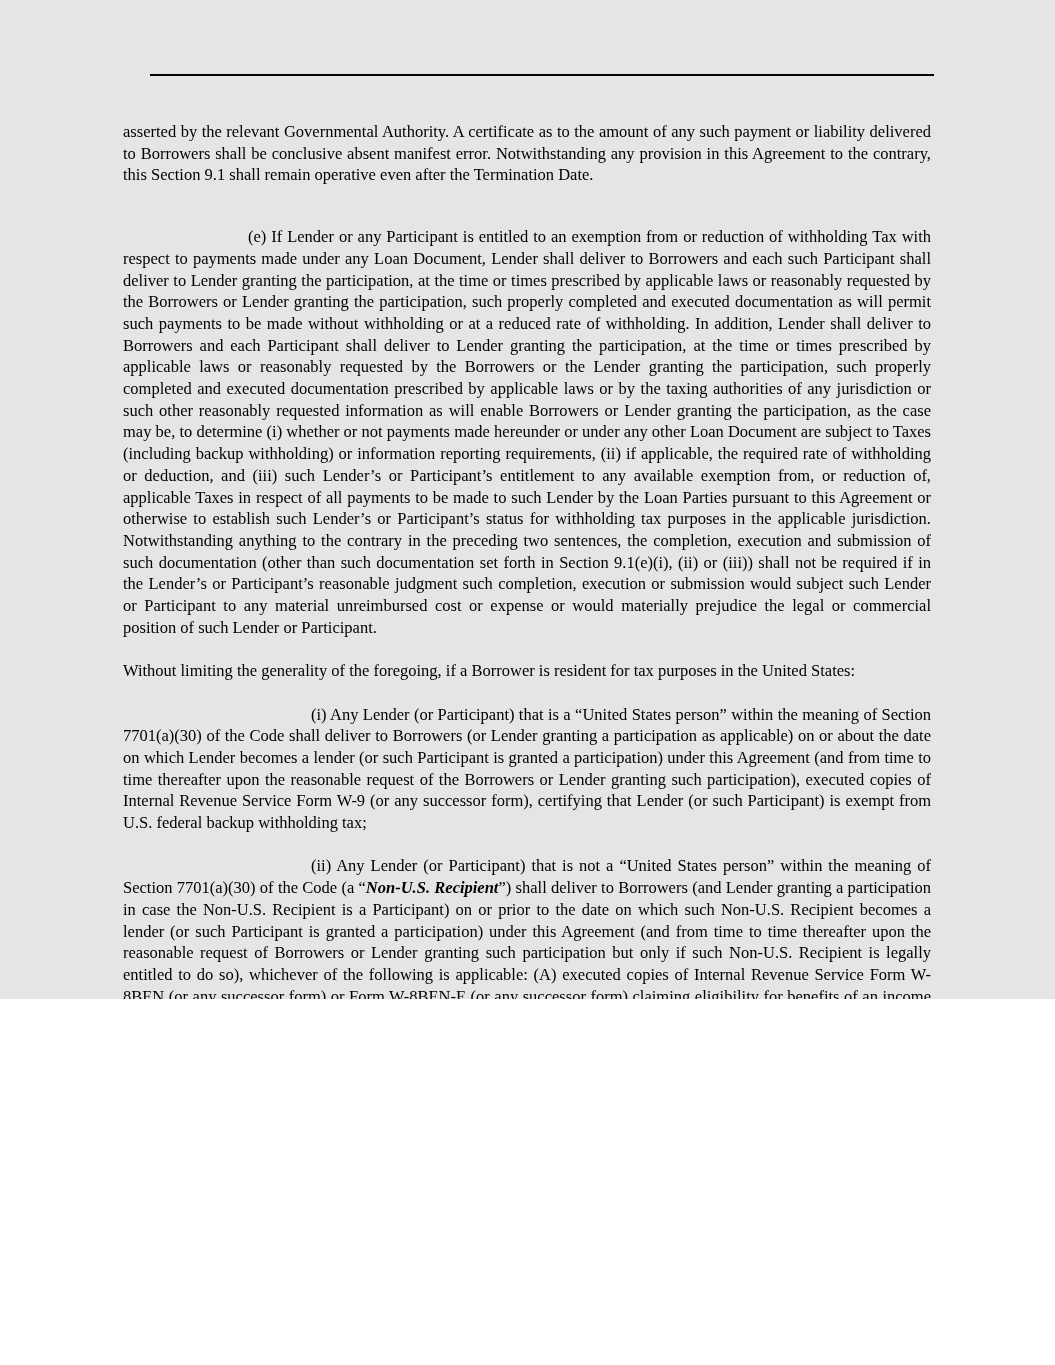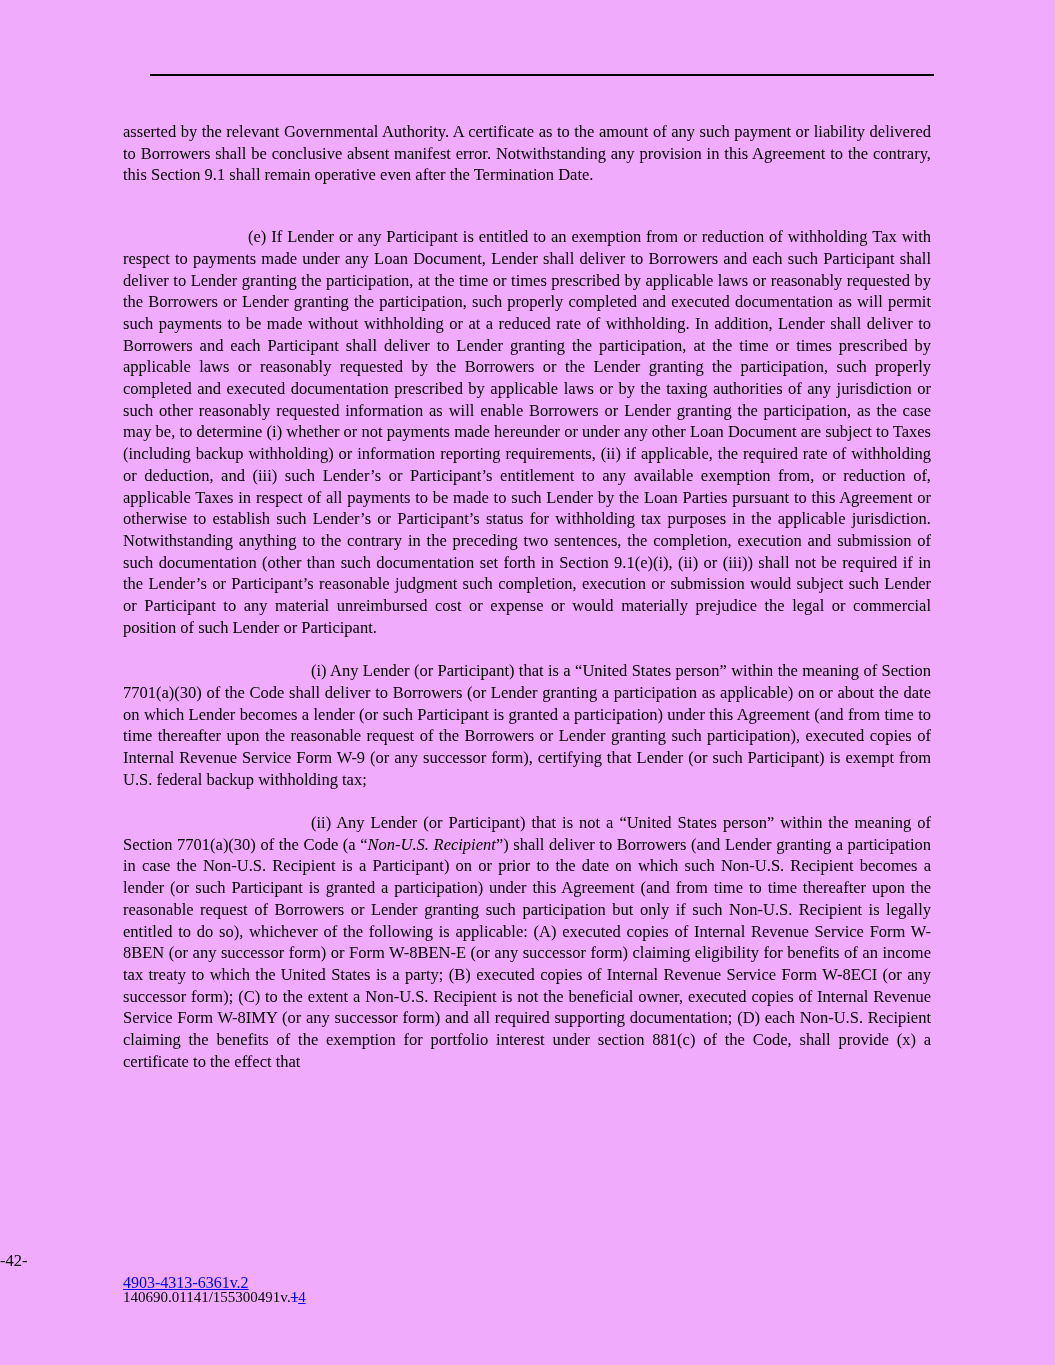--- a/index.html
+++ b/index.html
@@ -3,22 +3,22 @@
 <meta charset="utf-8">
 <style>
   html, body {
     margin: 0;
     padding: 0;
     background: #ffffff;
   }
   .page {
     position: relative;
     width: 1055px;
-    height: 1365px;
-    background: #f0abfc;
+    height: 999px;
+    background: #e5e5e5;
     font-family: "Liberation Serif", "DejaVu Serif", serif;
     color: #000000;
     overflow: hidden;
   }
   .top-rule {
     position: absolute;
     top: 74px;
     left: 150px;
     width: 784px;
     border-top: 2px solid #000000;
@@ -36,21 +36,21 @@
     margin: 0 0 21.7px 0;
   }
   .para.indent-e {
     text-indent: 125px;
     margin-top: 40px;
   }
   .para.indent-list {
     text-indent: 188px;
   }
   .term-bold-italic {
-    font-weight: normal;
+    font-weight: bold;
     font-style: italic;
     margin-top: 12px;
   }
   .page-number {
     position: absolute;
     top: 1251px;
     left: 0;
     width: 1055px;
     text-align: left;
     font-size: 16.5px;
@@ -84,20 +84,21 @@
 
 <div class="page">
 
   <div class="top-rule"></div>
 
   <div class="content">
     <p class="para">asserted by the relevant Governmental Authority.  A certificate as to the amount of any such payment or liability delivered to Borrowers shall be conclusive absent manifest error.  Notwithstanding any provision in this Agreement to the contrary, this Section 9.1 shall remain operative even after the Termination Date.</p>
 
     <p class="para indent-e">(e)   If Lender or any Participant is entitled to an exemption from or reduction of withholding Tax with respect to payments made under any Loan Document, Lender shall deliver to Borrowers and each such Participant shall deliver to Lender granting the participation, at the time or times prescribed by applicable laws or reasonably requested by the Borrowers or Lender granting the participation, such properly completed and executed documentation as will permit such payments to be made without withholding or at a reduced rate of withholding.  In addition, Lender shall deliver to Borrowers and each Participant shall deliver to Lender granting the participation, at the time or times prescribed by applicable laws or reasonably requested by the Borrowers or the Lender granting the participation, such properly completed and executed documentation prescribed by applicable laws or by the taxing authorities of any jurisdiction or such other reasonably requested information as will enable Borrowers or Lender granting the participation, as the case may be, to determine (i) whether or not payments made hereunder or under any other Loan Document are subject to Taxes (including backup withholding) or information reporting requirements, (ii) if applicable, the required rate of withholding or deduction, and (iii) such Lender’s or Participant’s entitlement to any available exemption from, or reduction of, applicable Taxes in respect of all payments to be made to such Lender by the Loan Parties pursuant to this Agreement or otherwise to establish such Lender’s or Participant’s status for withholding tax purposes in the applicable jurisdiction.  Notwithstanding anything to the contrary in the preceding two sentences, the completion, execution and submission of such documentation (other than such documentation set forth in Section 9.1(e)(i), (ii) or (iii)) shall not be required if in the Lender’s or Participant’s reasonable judgment such completion, execution or submission would subject such Lender or Participant to any material unreimbursed cost or expense or would materially prejudice the legal or commercial position of such Lender or Participant.</p>
 
+    <p class="para">Without limiting the generality of the foregoing, if a Borrower is resident for tax purposes in the United States:</p>
 
     <p class="para indent-list">(i)  Any Lender (or Participant) that is a “United States person” within the meaning of Section 7701(a)(30) of the Code shall deliver to Borrowers (or Lender granting a participation as applicable) on or about the date on which Lender becomes a lender (or such Participant is granted a participation) under this Agreement (and from time to time thereafter upon the reasonable request of the Borrowers or Lender granting such participation), executed copies of Internal Revenue Service Form W-9 (or any successor form), certifying that Lender (or such Participant) is exempt from U.S. federal backup withholding tax;</p>
 
     <p class="para indent-list"><span>(ii)  Any Lender (or Participant) that is not a “United States person” within the meaning of Section 7701(a)(30) of the Code (a “</span><span class="term-bold-italic">Non-U.S. Recipient</span><span>”) shall deliver to Borrowers (and Lender granting a participation in case the Non-U.S. Recipient is a Participant) on or prior to the date on which such Non-U.S. Recipient becomes a lender (or such Participant is granted a participation) under this Agreement (and from time to time thereafter upon the reasonable request of Borrowers or Lender granting such participation but only if such Non-U.S. Recipient is legally entitled to do so), whichever of the following is applicable: (A) executed copies of Internal Revenue Service Form W-8BEN (or any successor form) or Form W-8BEN-E (or any successor form) claiming eligibility for benefits of an income tax treaty to which the United States is a party; (B) executed copies of Internal Revenue Service Form W-8ECI (or any successor form); (C) to the extent a Non-U.S. Recipient is not the beneficial owner, executed copies of Internal Revenue Service Form W-8IMY (or any successor form) and all required supporting documentation; (D) each Non-U.S. Recipient claiming the benefits of the exemption for portfolio interest under section 881(c) of the Code, shall provide (x) a certificate to the effect that</span></p>
   </div>
 
   <div class="page-number">-42-</div>
 
   <div class="stamp1">4903-4313-6361v.2</div>
 

